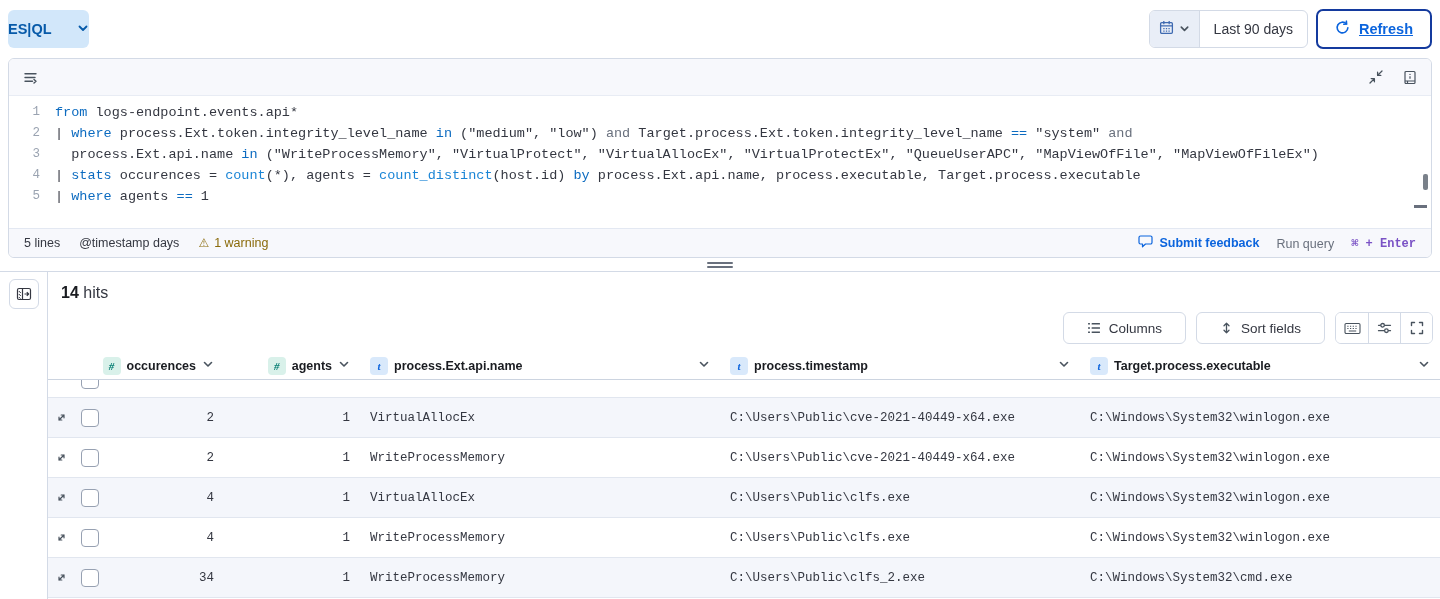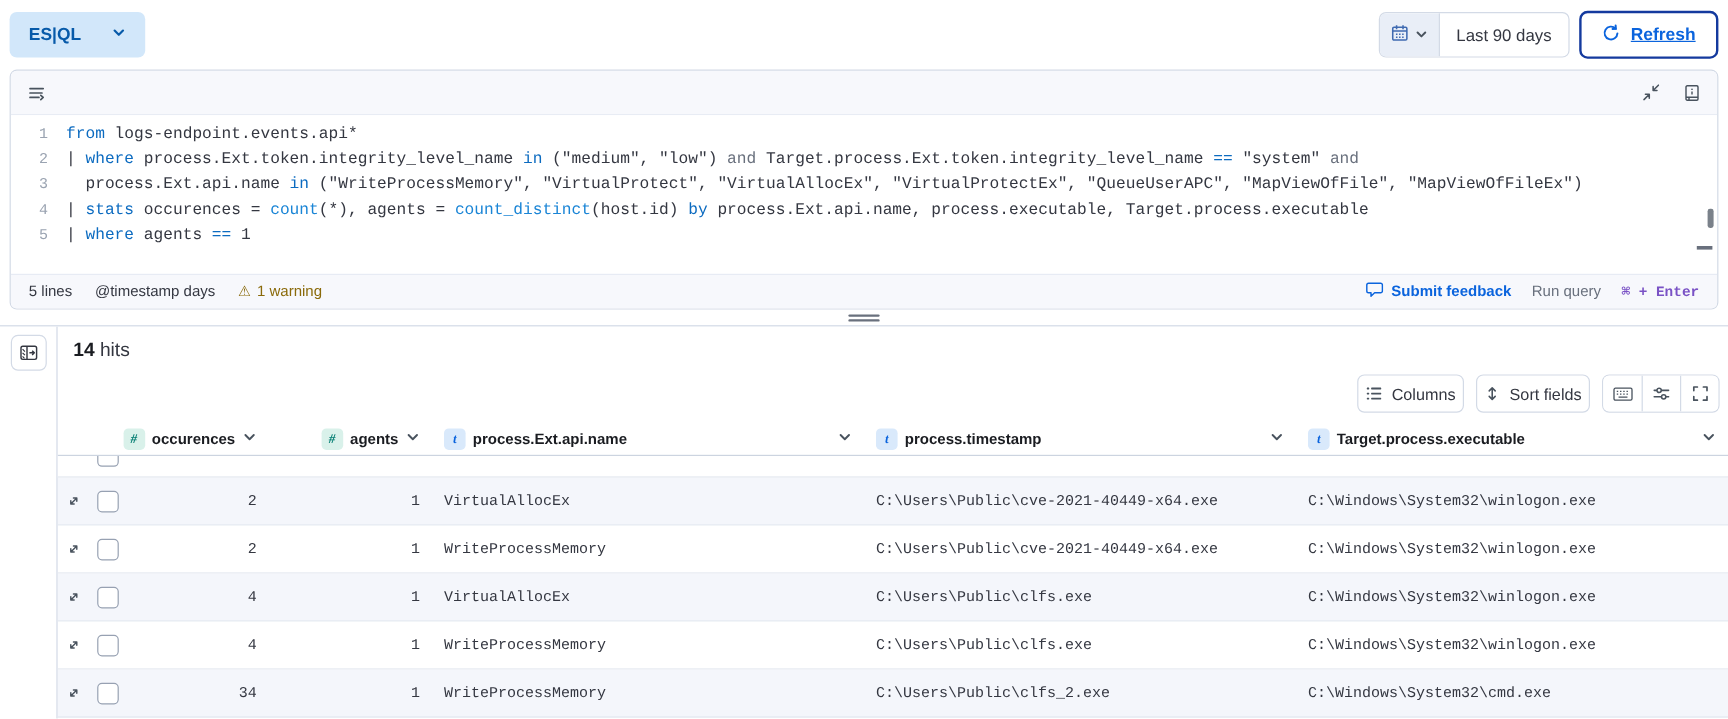--- a/index.html
+++ b/index.html
@@ -1,21 +1,21 @@
 <!DOCTYPE html>
 <html><head>
 <meta charset="utf-8">
 <style>
   *{box-sizing:border-box;margin:0;padding:0}
   html,body{width:1440px;height:599px;overflow:hidden}
   body{font-family:"Liberation Sans",sans-serif;background:#fff;color:#343741;font-size:13px}
 
   
   .top-bar{height:58px;display:flex;align-items:center;justify-content:space-between;padding:0 8px}
-  .esql-btn{display:inline-flex;align-items:center;gap:25px;height:38px;padding:0 16px;background:#d2e7fa;
+  .esql-btn{display:inline-flex;align-items:center;gap:25px;height:38px;padding:0 0;background:#d2e7fa;
     color:#075aa9;font-weight:700;font-size:14.5px;border:none;border-radius:6px;cursor:pointer}
   .top-right{display:flex;align-items:center;gap:8px}
   .date-group{display:flex;height:38px;border:1px solid #d3dae6;border-radius:6px;overflow:hidden;background:#fff}
   .cal-seg{display:flex;align-items:center;gap:5px;padding:0 9px;background:#e9eef7;border:none;
     border-right:1px solid #d3dae6;color:#3f6ab1;cursor:pointer}
   .cal-seg .chev{color:#49535e}
   .date-seg{display:flex;align-items:center;padding:0 14px;font-size:14px;color:#343741}
   .refresh-btn{display:inline-flex;align-items:center;gap:9px;height:40px;padding:0 17px;background:#fff;
     border:2px solid #143a9e;border-radius:7px;color:#0b64dd;font-weight:700;font-size:14.5px;cursor:pointer}
   .refresh-btn .lbl{text-decoration:underline}
@@ -35,41 +35,41 @@
   .tok-f{color:#1a85d6}
   .tok-d{color:#69707d}
   .tok-s{color:#343741}
   .sb-thumb{position:absolute;right:3px;top:78px;width:5px;height:16px;background:#636b76;border-radius:2px;opacity:.85}
   .sb-mark{position:absolute;right:4px;top:109px;width:13px;height:3px;background:#69707d}
   .editor-footer{height:29px;background:#f7f8fc;border-top:1px solid #e3e8f2;display:flex;align-items:center;
     justify-content:space-between;padding:0 15px;font-size:12.5px;color:#343741}
   .ef-left{display:flex;align-items:center;gap:19px}
   .warn{color:#8a6a0a;display:flex;align-items:center;gap:5px}
   .warn-glyph{font-size:12px}
-  .ef-right{display:flex;align-items:center;gap:17px}
+  .ef-right{display:flex;align-items:flex-end;gap:17px}
   .feedback{display:flex;align-items:center;gap:6px;color:#0b64dd;font-weight:600;background:none;border:none;
     font-size:12.5px;cursor:pointer;font-family:inherit}
   .runq{color:#69707d}
   .shortcut{color:#7a52c5;font-weight:700;font-family:"Liberation Mono",monospace;font-size:12px}
 
   
   .resize-handle{width:26px;margin:4px auto 3px;display:flex;flex-direction:column;gap:2px;cursor:row-resize}
   .resize-handle i{display:block;height:2px;background:#69707d;border-radius:1px}
 
   
   .results{border-top:1px solid #d3dae6;display:flex;height:328px;overflow:hidden}
   .left-rail{flex:none;width:48px;border-right:1px solid #d3dae6;display:flex;justify-content:center;padding-top:7px}
   .panel-btn{width:30px;height:30px;border:1px solid #d3dae6;border-radius:6px;background:#fff;color:#343741;
     display:flex;align-items:center;justify-content:center;cursor:pointer}
   .results-main{flex:1;display:flex;flex-direction:column;overflow:hidden}
   .hits-row{padding:12px 0 0 13px;font-size:16px;height:32px}
   .hits-count{font-weight:700;color:#1a1c21}
   .hits-label{color:#343741}
   .toolbar-row{display:flex;justify-content:flex-end;align-items:center;gap:10px;padding:8px 7px 8px 0}
-  .tool-btn{display:inline-flex;align-items:center;gap:8px;height:32px;padding:0 6px;background:#fff;
+  .tool-btn{display:inline-flex;align-items:center;gap:8px;height:32px;padding:0 23px;background:#fff;
     border:1px solid #d3dae6;border-radius:6px;font-size:13.5px;font-weight:500;color:#343741;cursor:pointer;
     font-family:inherit}
   .tool-btn .ticon{color:#49535e;display:flex}
   .icon-group{display:flex;border:1px solid #d3dae6;border-radius:6px;overflow:hidden;height:32px}
   .icon-btn{width:32px;height:30px;background:#fff;border:none;border-left:1px solid #d3dae6;color:#49535e;
     display:flex;align-items:center;justify-content:center;cursor:pointer}
   .icon-btn:first-child{border-left:none}
 
   
   .grid{flex:1;display:flex;flex-direction:column;overflow:hidden}

